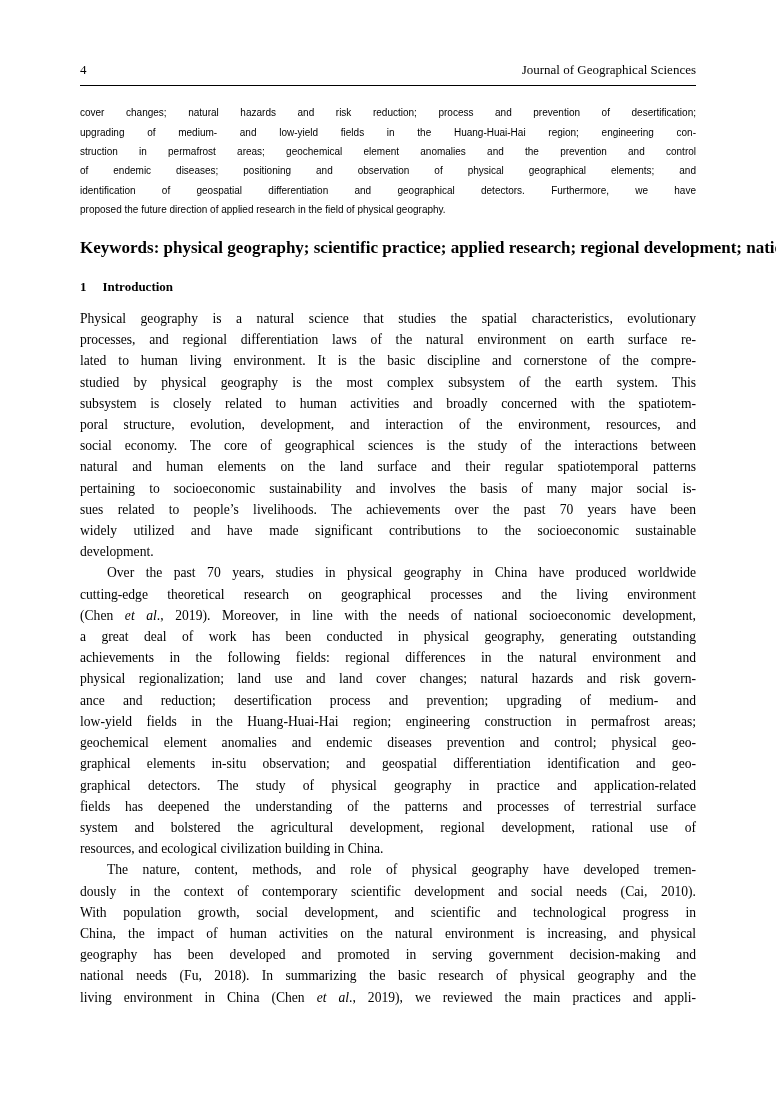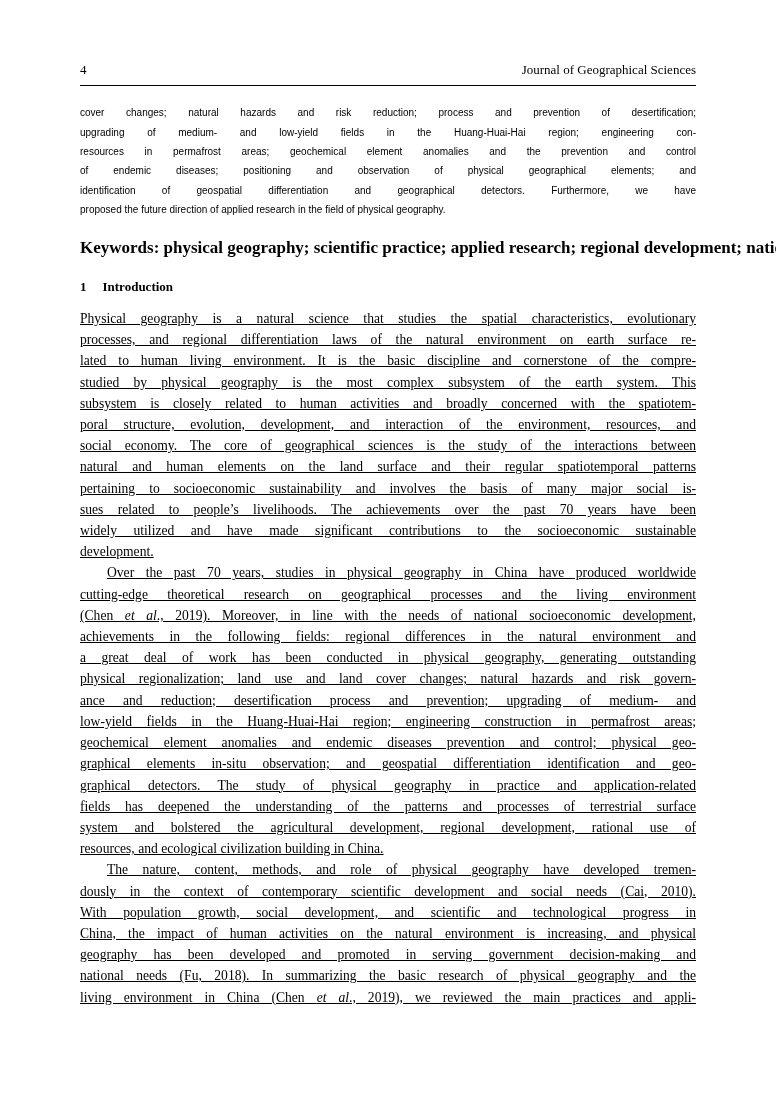--- a/index.html
+++ b/index.html
@@ -34,21 +34,21 @@
   }
   .heading {
     margin: 20px 0 0 0; padding: 0;
     font-family: "Liberation Serif", serif;
     font-size: 13px; font-weight: bold; line-height: 1.25;
   }
   .heading .num { margin-right: 16px; }
   .body-text {
     margin-top: 13px;
     font-family: "Liberation Serif", serif;
-    font-size: 13.6px; line-height: 21.2px; text-decoration: underline;
+    font-size: 13.6px; line-height: 21.2px;
   }
   .para { margin: 0; }
   .line { text-align: justify; text-align-last: justify; }
   .line.flush { text-align-last: left; }
   .line.indent { text-indent: 27px; }
   em { font-style: italic; }
 </style>
 </head>
 <body>
 
@@ -56,21 +56,21 @@
 
   <div class="running-head">
     <span>4</span>
     <span>Journal of Geographical Sciences</span>
   </div>
   <div class="head-rule"></div>
 
   <div class="abstract" id="abstract">
       <div class="line"><span>cover changes; natural hazards and risk reduction; process and prevention of desertification;</span></div>
       <div class="line"><span>upgrading of medium- and low-yield fields in the Huang-Huai-Hai region; engineering con-</span></div>
-      <div class="line"><span>resources in permafrost areas; geochemical element anomalies and the prevention and control</span></div>
+      <div class="line"><span>struction in permafrost areas; geochemical element anomalies and the prevention and control</span></div>
       <div class="line"><span>of endemic diseases; positioning and observation of physical geographical elements; and</span></div>
       <div class="line"><span>identification of geospatial differentiation and geographical detectors. Furthermore, we have</span></div>
       <div class="line flush"><span>proposed the future direction of applied research in the field of physical geography.</span></div>
     </div>
 
   <div class="keywords">
     <span>Keywords:</span>
     <span>physical geography; scientific practice; applied research; regional development; national strategy</span>
   </div>
 
@@ -90,22 +90,22 @@
         <div class="line"><span>natural and human elements on the land surface and their regular spatiotemporal patterns</span></div>
         <div class="line"><span>pertaining to socioeconomic sustainability and involves the basis of many major social is-</span></div>
         <div class="line"><span>sues related to people’s livelihoods. The achievements over the past 70 years have been</span></div>
         <div class="line"><span>widely utilized and have made significant contributions to the socioeconomic sustainable</span></div>
         <div class="line flush"><span>development.</span></div>
       </div>
       <div class="para">
         <div class="line indent"><span>Over the past 70 years, studies in physical geography in China have produced worldwide</span></div>
         <div class="line"><span>cutting-edge theoretical research on geographical processes and the living environment</span></div>
         <div class="line"><span>(Chen </span><em>et al</em><span>., 2019). Moreover, in line with the needs of national socioeconomic development,</span></div>
+        <div class="line"><span>a great deal of work has been conducted in physical geography, generating outstanding</span></div>
         <div class="line"><span>achievements in the following fields: regional differences in the natural environment and</span></div>
-        <div class="line"><span>a great deal of work has been conducted in physical geography, generating outstanding</span></div>
         <div class="line"><span>physical regionalization; land use and land cover changes; natural hazards and risk govern-</span></div>
         <div class="line"><span>ance and reduction; desertification process and prevention; upgrading of medium- and</span></div>
         <div class="line"><span>low-yield fields in the Huang-Huai-Hai region; engineering construction in permafrost areas;</span></div>
         <div class="line"><span>geochemical element anomalies and endemic diseases prevention and control; physical geo-</span></div>
         <div class="line"><span>graphical elements in-situ observation; and geospatial differentiation identification and geo-</span></div>
         <div class="line"><span>graphical detectors. The study of physical geography in practice and application-related</span></div>
         <div class="line"><span>fields has deepened the understanding of the patterns and processes of terrestrial surface</span></div>
         <div class="line"><span>system and bolstered the agricultural development, regional development, rational use of</span></div>
         <div class="line flush"><span>resources, and ecological civilization building in China.</span></div>
       </div>

